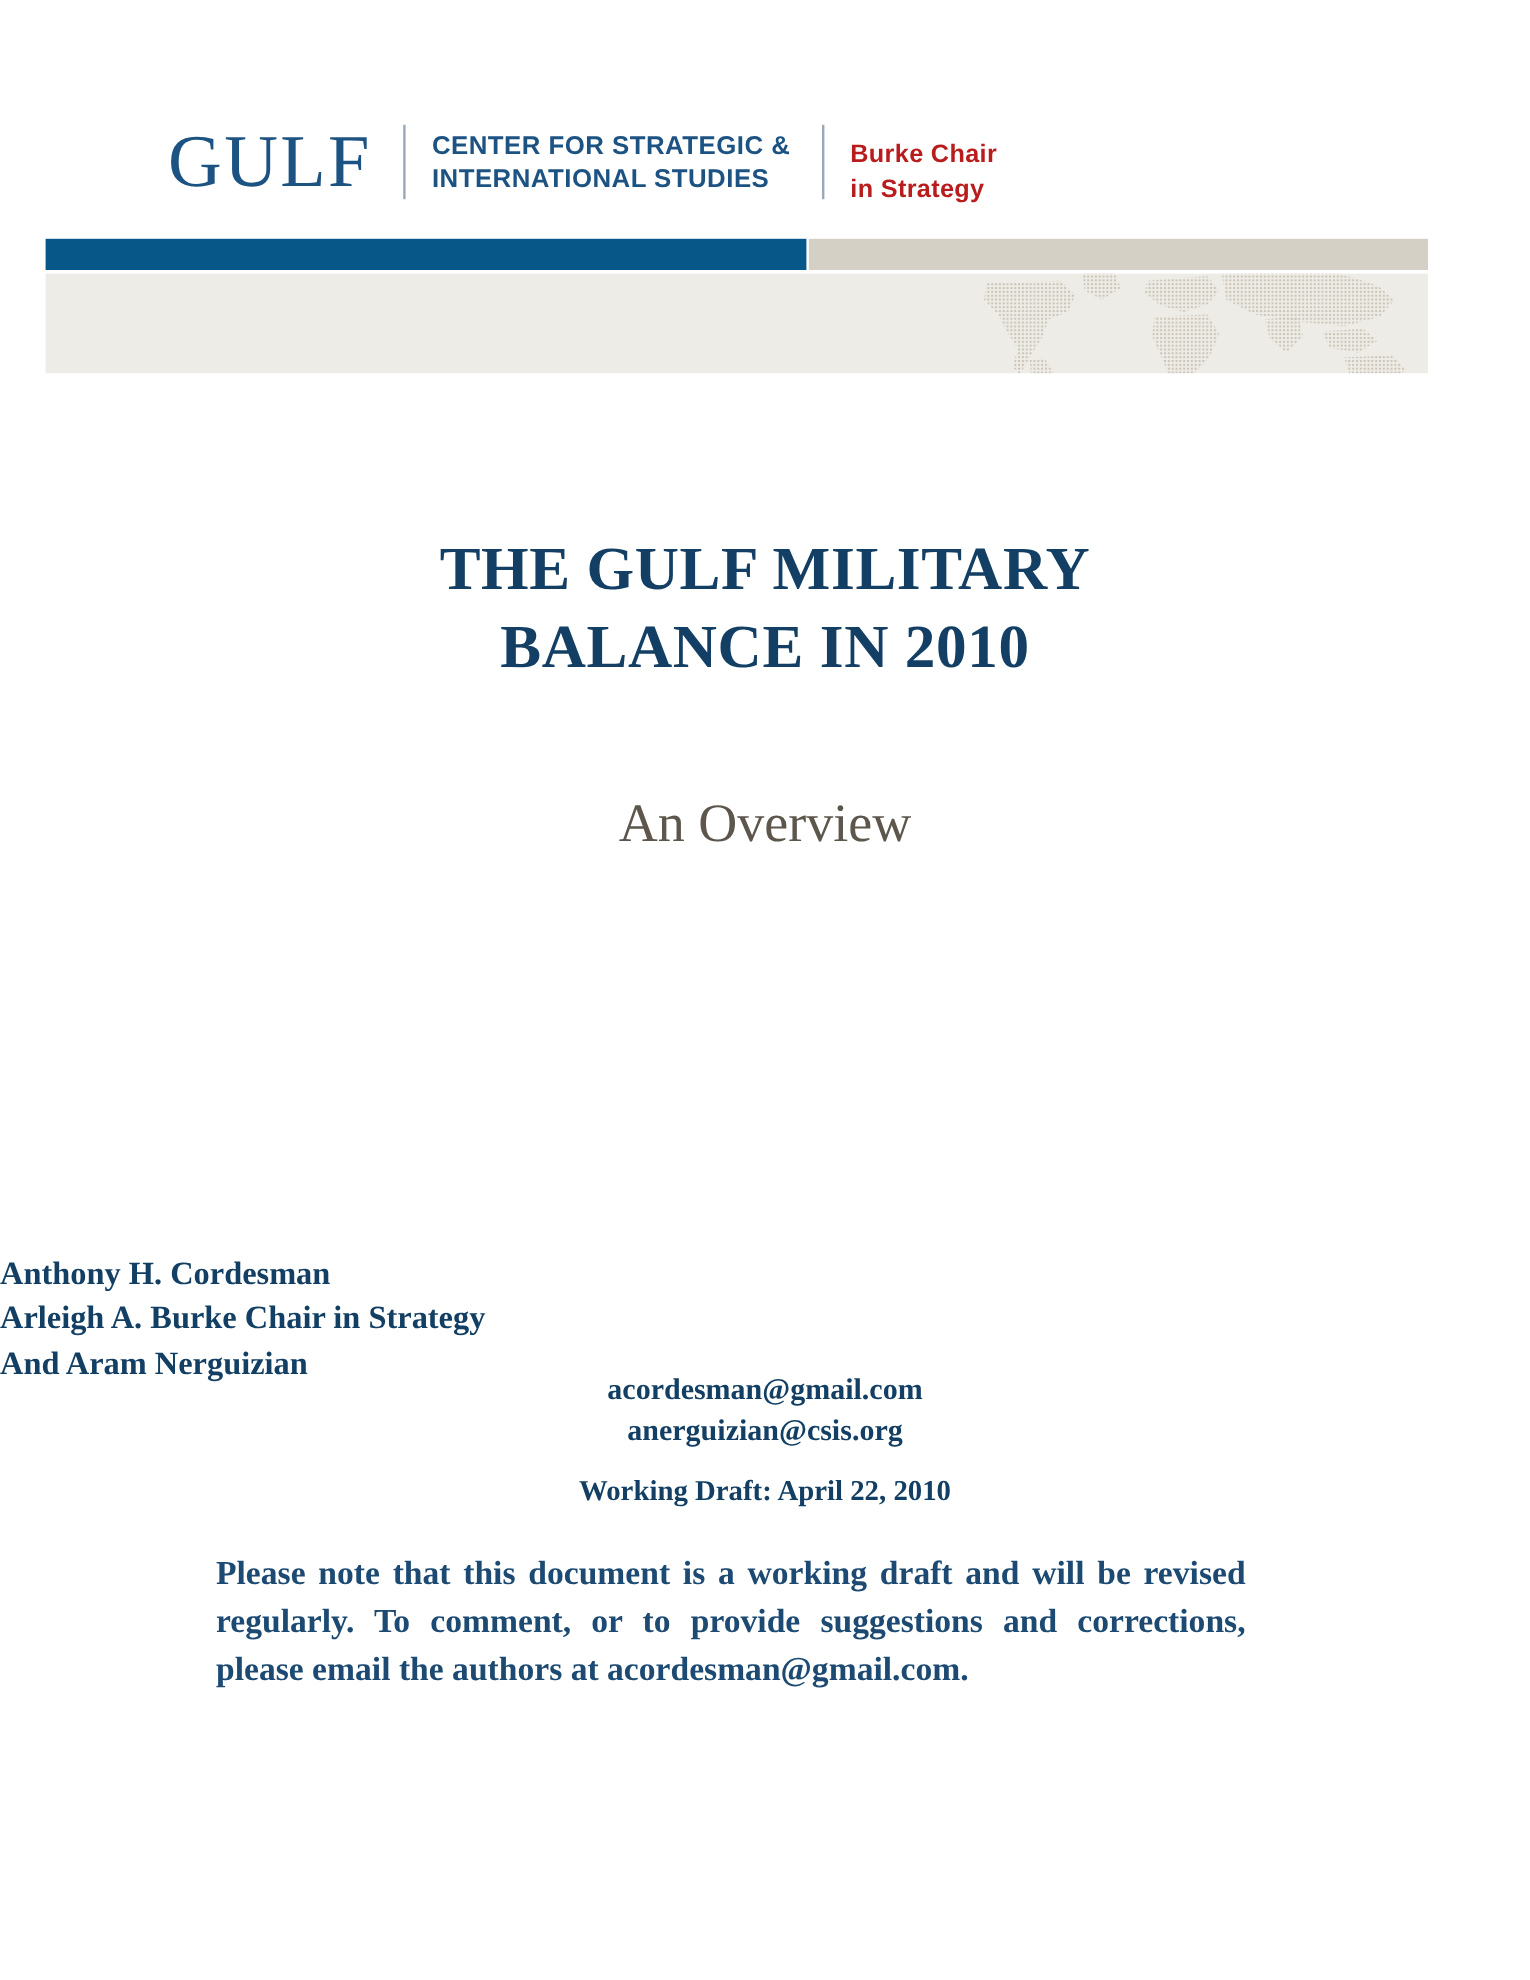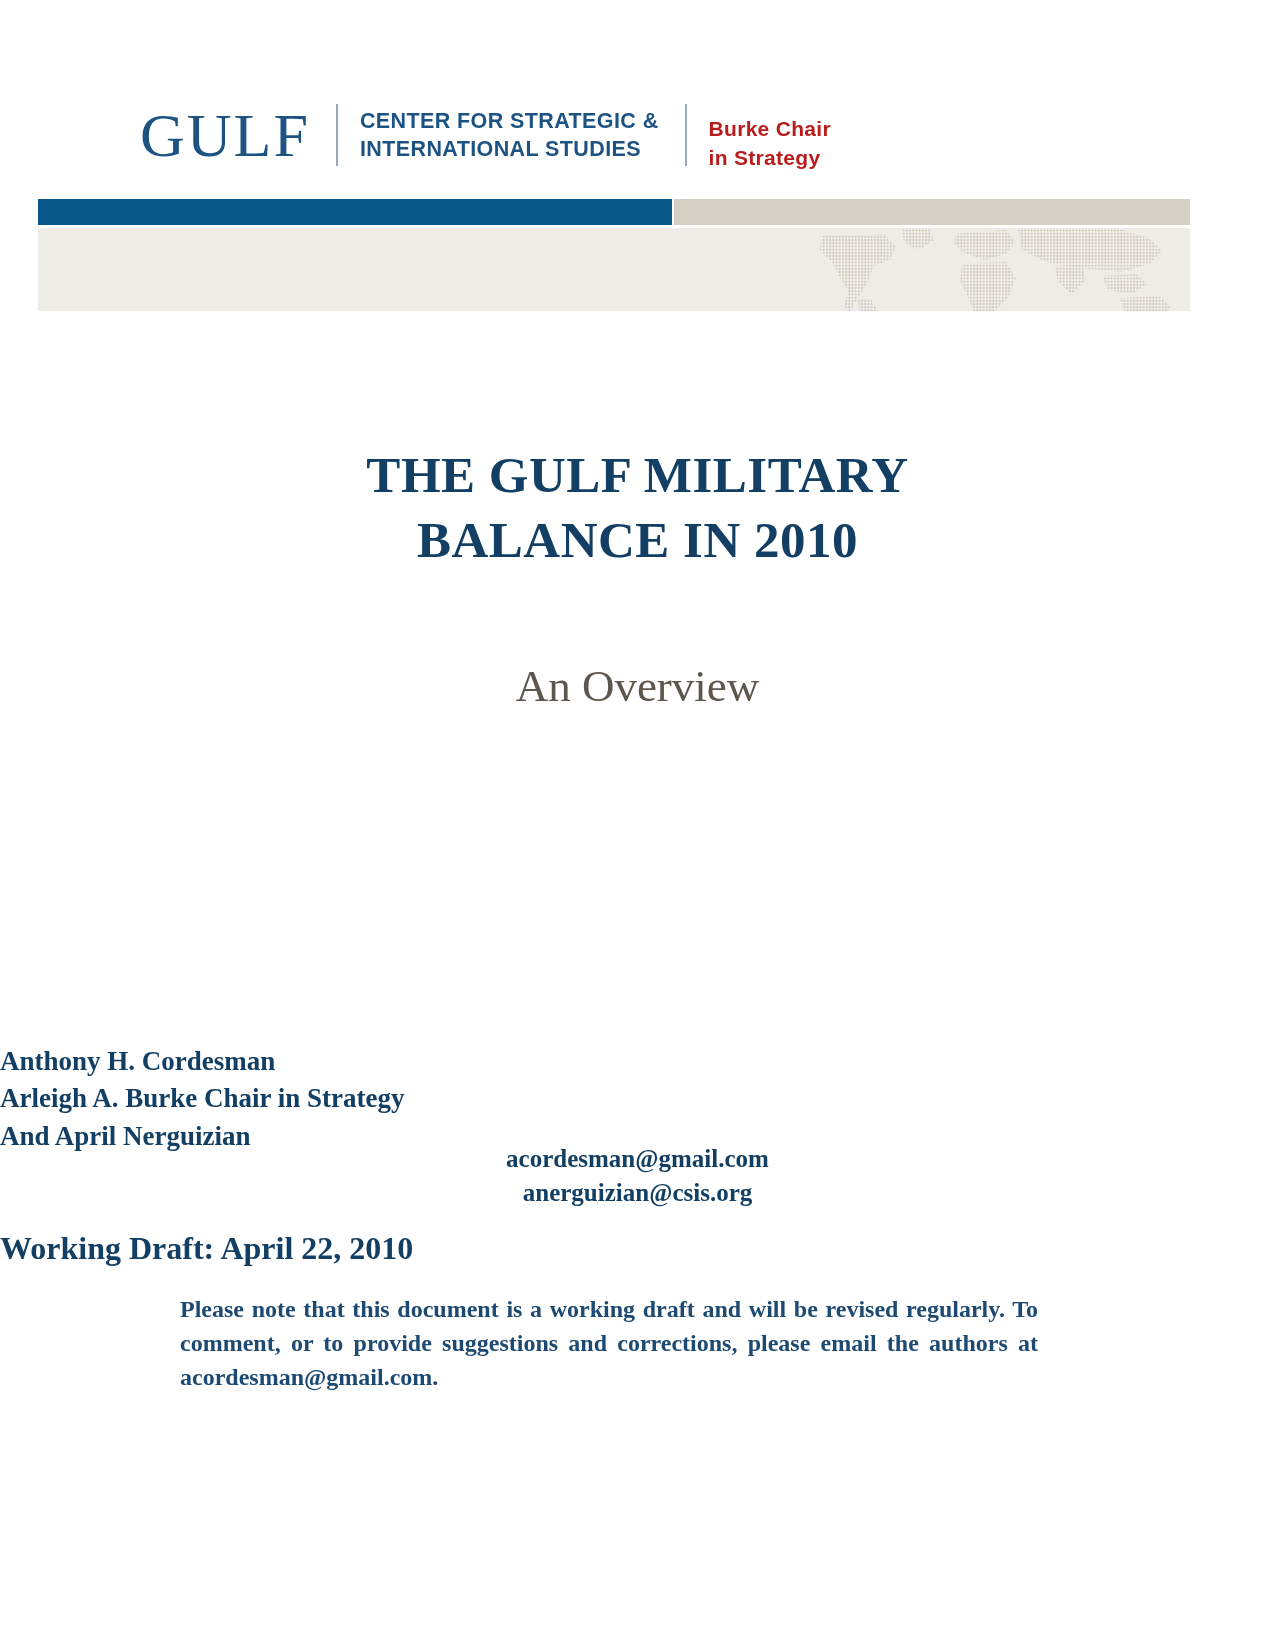--- a/index.html
+++ b/index.html
@@ -171,33 +171,34 @@
     font-weight: bold;
     color: #123f63;
     line-height: 1.35;
   }
 
   .draft-line {
     position: absolute;
     left: 0;
     top: 1230px;
     width: 1275px;
-    font-family: "Liberation Serif", "DejaVu Serif", serif;
-    font-size: 32px;
+    text-align: center;
+    font-family: "Liberation Serif", "DejaVu Serif", serif;
+    font-size: 24px;
     font-weight: bold;
     color: #123f63;
   }
 
   .note-block {
     position: absolute;
     left: 180px;
     top: 1292px;
     width: 858px;
     font-family: "Liberation Serif", "DejaVu Serif", serif;
-    font-size: 24px;
+    font-size: 28px;
     font-weight: bold;
     color: #1d4a72;
     line-height: 1.42;
     text-align: justify;
   }
 
   
   .footer-rule {
     position: absolute;
     left: 38px;
@@ -285,21 +286,21 @@
     <h1 class="doc-title">
       <span>THE GULF MILITARY</span><br>
       <span>BALANCE IN 2010</span>
     </h1>
     <p class="doc-subtitle">An Overview</p>
   </div>
 
   <div class="author-block">
     <div class="author-line">Anthony H. Cordesman</div>
     <div class="author-line">Arleigh A. Burke Chair in Strategy</div>
-    <div class="author-line">And April Nerguizian</div>
+    <div class="author-line">And Aram Nerguizian</div>
   </div>
 
   <div class="email-block">
     <div class="email-line">acordesman@gmail.com</div>
     <div class="email-line">anerguizian@csis.org</div>
   </div>
 
   <div class="draft-line">Working Draft: April 22, 2010</div>
 
   <div class="note-block">Please note that this document is a working draft and will be revised regularly. To comment, or to provide suggestions and corrections, please email the authors at acordesman@gmail.com.</div>

